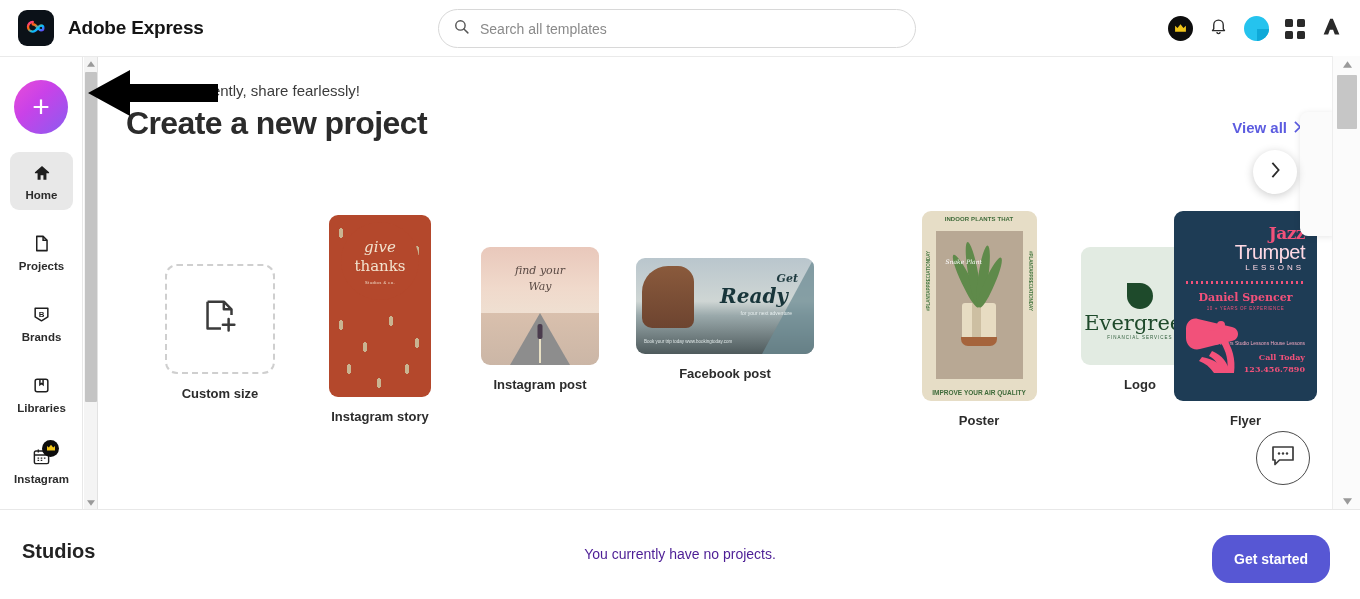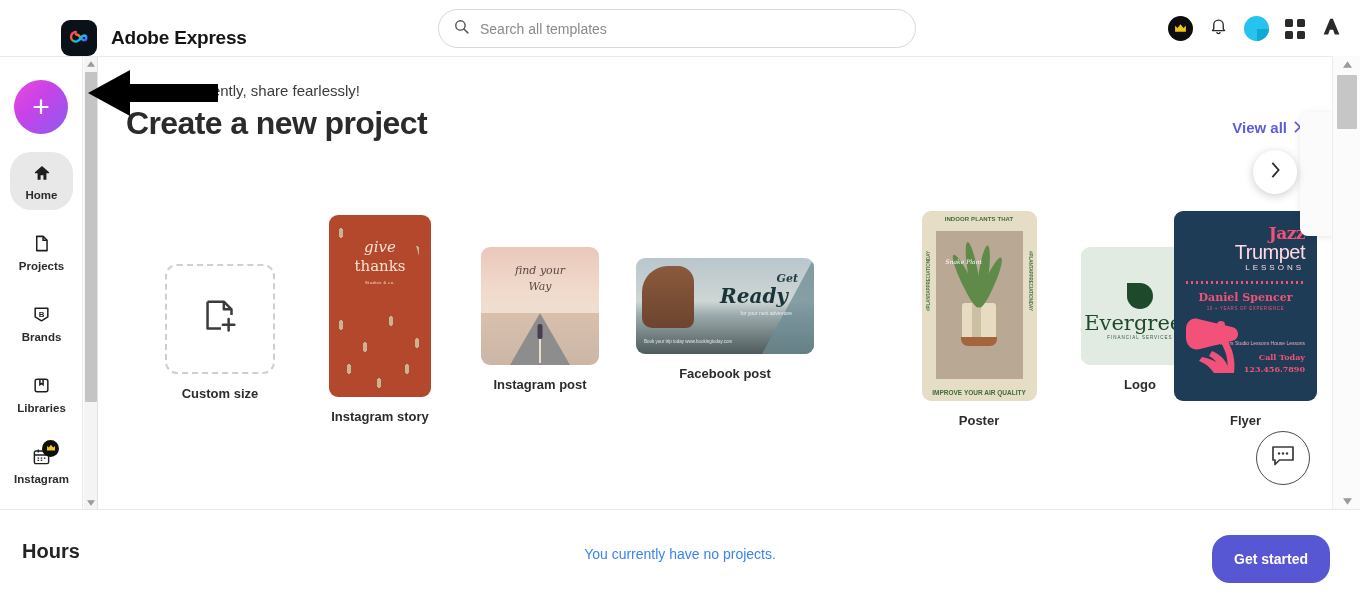--- a/index.html
+++ b/index.html
@@ -9,21 +9,21 @@
     background: #ffffff;
     overflow: hidden;
   }
 
   
   .topbar {
     position: absolute; top: 0; left: 0;
     width: 1360px; height: 57px;
     background: #ffffff;
     border-bottom: 1px solid #eaeaea;
-    display: flex; align-items: flex-end; padding-left: 43px;
+    display: flex; align-items: center;
   }
   .brand { display: flex; align-items: center; margin-left: 18px; }
   .brand-logo {
     width: 36px; height: 36px; border-radius: 9px;
     background: #0b1118;
     display: flex; align-items: center; justify-content: center;
   }
   .brand-name {
     font-size: 19px; font-weight: bold; color: #151515;
     margin-left: 14px; letter-spacing: -0.2px;
@@ -83,21 +83,21 @@
     cursor: pointer;
   }
   .plus-btn span { color: #fff; font-size: 30px; line-height: 26px; font-weight: 300; }
   .nav { position: absolute; top: 95px; left: 0; width: 83px; }
   .nav-item {
     width: 63px; margin: 0 auto 13px auto;
     height: 58px; border-radius: 9px;
     display: flex; flex-direction: column; align-items: center; justify-content: center;
     cursor: pointer; position: relative;
   }
-  .nav-item.active { background: #e8e8e8; border-radius: 21px; }
+  .nav-item.active { background: #e8e8e8; }
   .nav-label { font-size: 11.5px; font-weight: bold; color: #2c2c2c; margin-top: 5px; }
   .nav-icon { height: 22px; display:flex; align-items:center; justify-content:center; position: relative; }
   .sched-badge {
     position: absolute; right: -8px; top: -6px;
     width: 17px; height: 17px; border-radius: 50%;
     background: #0d0d0d; display:flex; align-items:center; justify-content:center;
   }
 
   
   .sb-scroll {
@@ -290,21 +290,21 @@
   .ps-thumb { position:absolute; left:4px; top:19px; width:20px; height:54px;
     background:#c6c6c6; border-radius:1px; }
 
   
   .bottombar {
     position: absolute; left: 0; bottom: 0;
     width: 1360px; height: 90px; background: #ffffff;
     border-top: 1px solid #e8e8e8;
   }
   .recent-title { position:absolute; left: 22px; top: 30px; font-size: 20px; font-weight: bold; color:#232323;}
-  .empty-note { position:absolute; left: 0; right:0; top: 36px; text-align:center; font-size:14px; color:#3b82f6;}
+  .empty-note { position:absolute; left: 0; right:0; top: 36px; text-align:center; font-size:14px; color:#4c1d95;}
   .get-started {
     position:absolute; right: 30px; top: 25px;
     background: #5757d4; color:#fff; border:none; border-radius: 18px;
     padding: 16px 22px; font-size: 14px; font-weight: bold; cursor:pointer;
     font-family: "Liberation Sans", sans-serif;
   }
 
   
   .anno-arrow { position: absolute; left: 88px; top: 70px; z-index: 40; }
 </style>
@@ -605,21 +605,21 @@
   </div>
   <div class="ps-thumb"></div>
   <div class="ps-arrow" style="position:absolute;bottom:0;left:0;">
     <svg width="9" height="7" viewBox="0 0 10 7">
         <path d="M5 7L0 0h10z" fill="#9a9a9a"></path>
       </svg>
   </div>
 </div>
 
 <div class="bottombar">
-  <div class="recent-title">Hours</div>
+  <div class="recent-title">Studios</div>
   <div class="empty-note">You currently have no projects.</div>
   <button class="get-started">Get started</button>
 </div>
 
 <div class="anno-arrow">
   <svg width="130" height="46" viewBox="0 0 130 46">
     <path d="M0 23L42 0v14h88v18H42v14z" fill="#000000"></path>
   </svg>
 </div>
 

